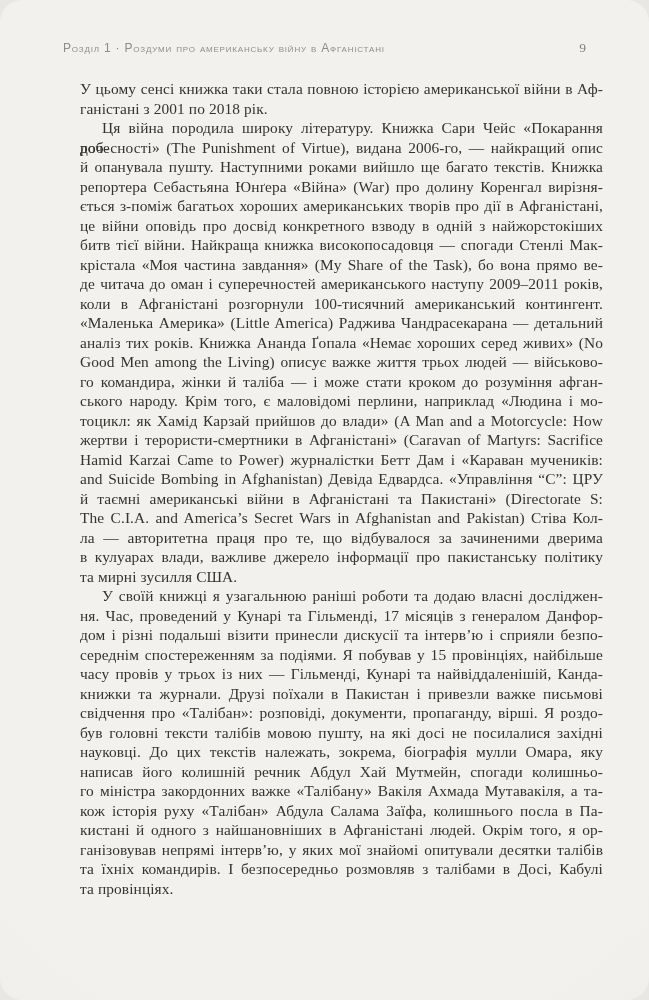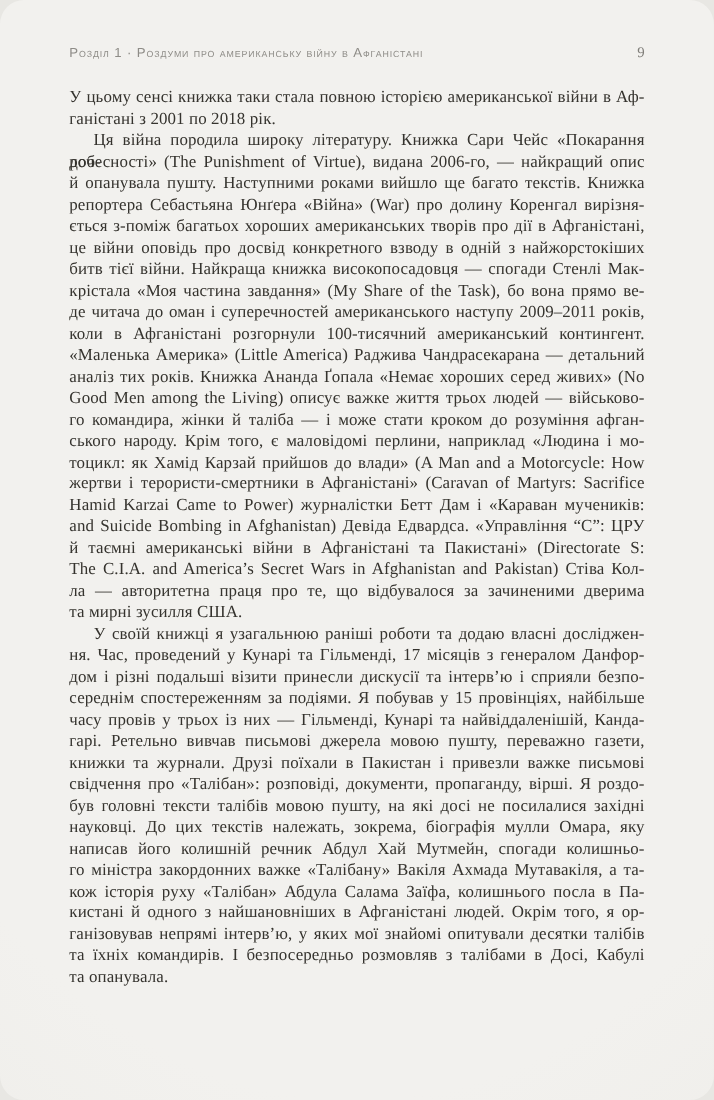--- a/index.html
+++ b/index.html
@@ -37,21 +37,21 @@
     white-space: nowrap;
   }
   .page-number {
     font-family: "Liberation Serif", "DejaVu Serif", serif;
     font-size: 13.5px;
     color: #7f7d78;
   }
   .text-block {
     position: absolute;
     top: 79px;
-    left: 63px;
+    left: 80px;
     width: 523px;
   }
   .paragraph {
     margin: 0;
     padding: 0;
   }
   .text-line {
     font-size: 15.4px;
     line-height: 19.5px;
     height: 19.5px;
@@ -100,36 +100,36 @@
         <div class="text-line">Good Men among the Living) описує важке життя трьох людей — військово-</div>
         <div class="text-line">го командира, жінки й таліба — і може стати кроком до розуміння афган-</div>
         <div class="text-line">ського народу. Крім того, є маловідомі перлини, наприклад «Людина і мо-</div>
         <div class="text-line">тоцикл: як Хамід Карзай прийшов до влади» (A Man and a Motorcycle: How</div>
         <div class="text-line">жертви і терористи-смертники в Афганістані» (Caravan of Martyrs: Sacrifice</div>
         <div class="text-line">Hamid Karzai Came to Power) журналістки Бетт Дам і «Караван мучеників:</div>
         <div class="text-line">and Suicide Bombing in Afghanistan) Девіда Едвардса.  «Управління “С”: ЦРУ</div>
         <div class="text-line">й таємні американські війни в Афганістані та Пакистані» (Directorate S:</div>
         <div class="text-line">The C.I.A. and America’s Secret Wars in Afghanistan and Pakistan) Стіва Кол-</div>
         <div class="text-line">ла — авторитетна праця про те, що відбувалося за зачиненими дверима</div>
+        <div class="text-line">в кулуарах влади, важливе джерело інформації про пакистанську політику</div>
         <div class="text-line last-line">та мирні зусилля США.</div>
       </div>
       <div class="paragraph indented">
         <div class="text-line first-line">У своїй книжці я узагальнюю раніші роботи та додаю власні досліджен-</div>
         <div class="text-line">ня. Час, проведений у Кунарі та Гільменді, 17 місяців з генералом Данфор-</div>
         <div class="text-line">дом і різні подальші візити принесли дискусії та інтерв’ю і сприяли безпо-</div>
         <div class="text-line">середнім спостереженням за подіями. Я побував у 15 провінціях, найбільше</div>
         <div class="text-line">часу провів у трьох із них — Гільменді, Кунарі та найвіддаленішій, Канда-</div>
-        <div class="text-line">гарі. Ретельно вивчав письмові джерела мовою пушту, переважно газети,</div>
         <div class="text-line">книжки та журнали. Друзі поїхали в Пакистан і привезли важке письмові</div>
         <div class="text-line">свідчення про «Талібан»: розповіді, документи, пропаганду, вірші. Я роздо-</div>
         <div class="text-line">був головні тексти талібів мовою пушту, на які досі не посилалися західні</div>
         <div class="text-line">науковці. До цих текстів належать, зокрема, біографія мулли Омара, яку</div>
         <div class="text-line">написав його колишній речник Абдул Хай Мутмейн, спогади колишньо-</div>
         <div class="text-line">го міністра закордонних важке «Талібану» Вакіля Ахмада Мутавакіля, а та-</div>
         <div class="text-line">кож історія руху «Талібан» Абдула Салама Заїфа, колишнього посла в Па-</div>
         <div class="text-line">кистані й одного з найшановніших в Афганістані людей. Окрім того, я ор-</div>
         <div class="text-line">ганізовував непрямі інтерв’ю, у яких мої знайомі опитували десятки талібів</div>
         <div class="text-line">та їхніх командирів. І безпосередньо розмовляв з талібами в Досі, Кабулі</div>
-        <div class="text-line last-line">та опанувала.</div>
+        <div class="text-line last-line">та провінціях.</div>
       </div>
     </div>
 
 </div>
 
 </body></html>

